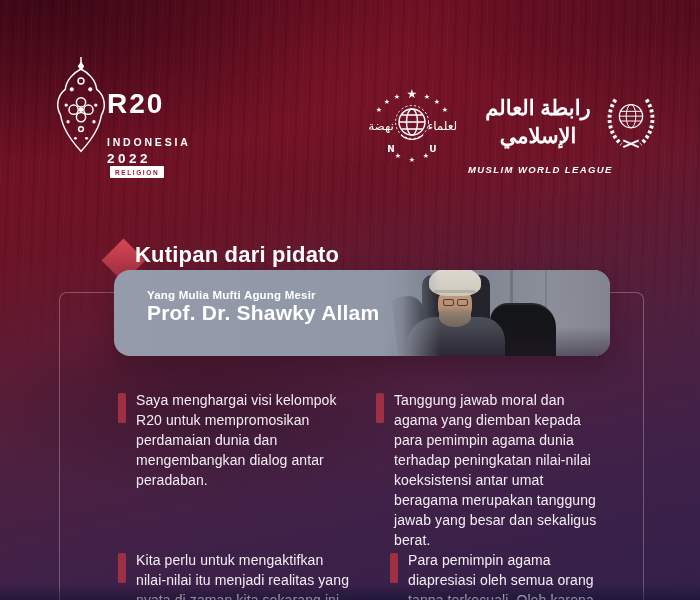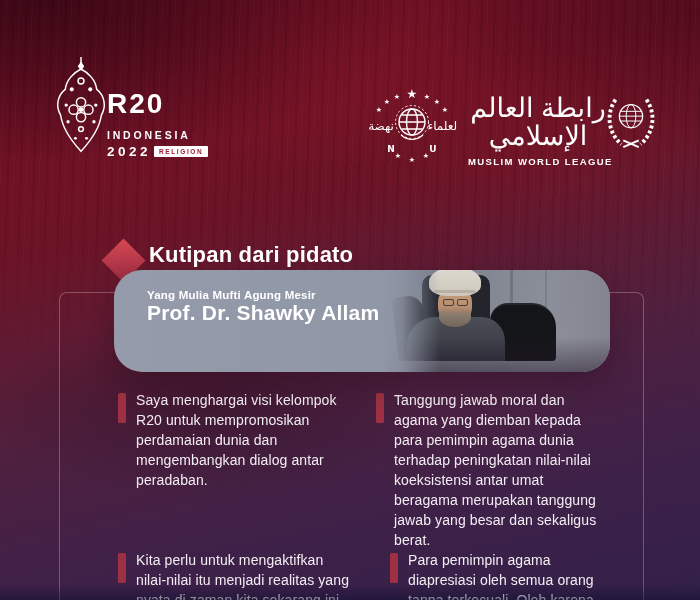--- a/index.html
+++ b/index.html
@@ -22,46 +22,46 @@
       rgba(0,0,0,.10) 0 2px, transparent 2px 6px,
       rgba(255,255,255,.028) 6px 7px, transparent 7px 13px);
     -webkit-mask-image:linear-gradient(to bottom,#000 30%,transparent 62%);
     mask-image:linear-gradient(to bottom,#000 30%,transparent 62%);
   }
   .canvas::after{content:"";position:absolute;left:0;right:0;bottom:0;height:16px;
     background:linear-gradient(to top, rgba(14,14,46,.5), rgba(14,14,46,0));pointer-events:none;z-index:9;}
   .r20-ornament{position:absolute;left:55px;top:57px;z-index:2;}
   .r20-text{position:absolute;left:107px;top:86px;color:#fff;z-index:2;}
   .r20-name{font-size:28px;font-weight:700;letter-spacing:2px;line-height:36px;}
-  .r20-country{font-size:10.5px;font-weight:700;letter-spacing:2.8px;margin-top:7px;}
-  .r20-yearrow{display:flex;align-items:center;margin-top:3px;}
+  .r20-country{font-size:10.5px;font-weight:700;letter-spacing:2.8px;margin-top:14px;}
+  .r20-yearrow{display:flex;align-items:flex-start;margin-top:3px;flex-direction:column;}
   .r20-year{font-size:13.5px;font-weight:700;letter-spacing:3.5px;}
   .r20-badge{background:#fff;color:#9e1b32;font-size:6.5px;font-weight:700;
     letter-spacing:1.6px;padding:2.5px 5px 2px;margin-left:3px;border-radius:1px;}
   .nu-logo{position:absolute;left:366px;top:86px;z-index:2;}
   .mwl-block{position:absolute;left:468px;top:94px;color:#fff;z-index:2;width:140px;text-align:center;}
-  .mwl-arabic{font-size:27px;line-height:28px;font-weight:400;}
-  .mwl-label{font-size:9.5px;font-weight:700;letter-spacing:1.4px;margin-top:6px;white-space:nowrap;}
+  .mwl-arabic{font-size:21px;line-height:28px;font-weight:700;}
+  .mwl-label{font-size:9.5px;font-weight:700;letter-spacing:1.4px;margin-top:14px;white-space:nowrap;font-style:italic;}
   .mwl-wreath{position:absolute;left:602px;top:90px;z-index:2;}
 
   
   .frame-line{position:absolute;left:59px;top:292px;width:585px;height:380px;
     border:1px solid rgba(255,255,255,.26);border-bottom:none;
     border-radius:8px 8px 0 0;z-index:1;}
 
   
   .diamond{position:absolute;left:108px;top:245px;width:31px;height:31px;
     transform:rotate(45deg);background:linear-gradient(135deg,#d0ururu 0,#000 0);
     background:linear-gradient(135deg,#cf4450 10%,#b5384a 55%,#992c3e 100%);z-index:2;}
-  .section-title{position:absolute;left:149px;top:242px;z-index:3;
+  .section-title{position:absolute;left:135px;top:242px;z-index:3;
     font-size:22px;font-weight:700;color:#fff;letter-spacing:.2px;}
 
   
-  .banner{position:absolute;left:114px;top:270px;width:496px;height:102px;z-index:4;
-    border-radius:28px;overflow:hidden;
+  .banner{position:absolute;left:114px;top:270px;width:496px;height:86px;z-index:4;
+    border-radius:16px;overflow:hidden;
     background:linear-gradient(to right,#959baa 0%,#9097a6 45%,#8e94a3 100%);
     box-shadow:0 12px 26px rgba(25,6,18,.28);}
   .banner-info{position:absolute;left:33px;top:19px;z-index:6;color:#fff;}
   .speaker-honorific{font-size:11.5px;font-weight:700;letter-spacing:.2px;}
   .speaker-name{font-size:21px;font-weight:700;margin-top:0;letter-spacing:.2px;}
   .photo{position:absolute;right:0;top:0;width:228px;height:100%;z-index:5;
     background:linear-gradient(100deg,#6e737f 0%,#7f8490 30%,#8a8e99 70%,#919era 100%);
     background:linear-gradient(100deg,#6e737f 0%,#7f8490 30%,#8a8e99 70%,#90939d 100%);}
   .wall-line-a{position:absolute;left:128px;top:0;width:3px;height:52px;background:rgba(42,42,58,.22);}
   .wall-line-b{position:absolute;left:163px;top:0;width:2px;height:46px;background:rgba(42,42,58,.15);}

